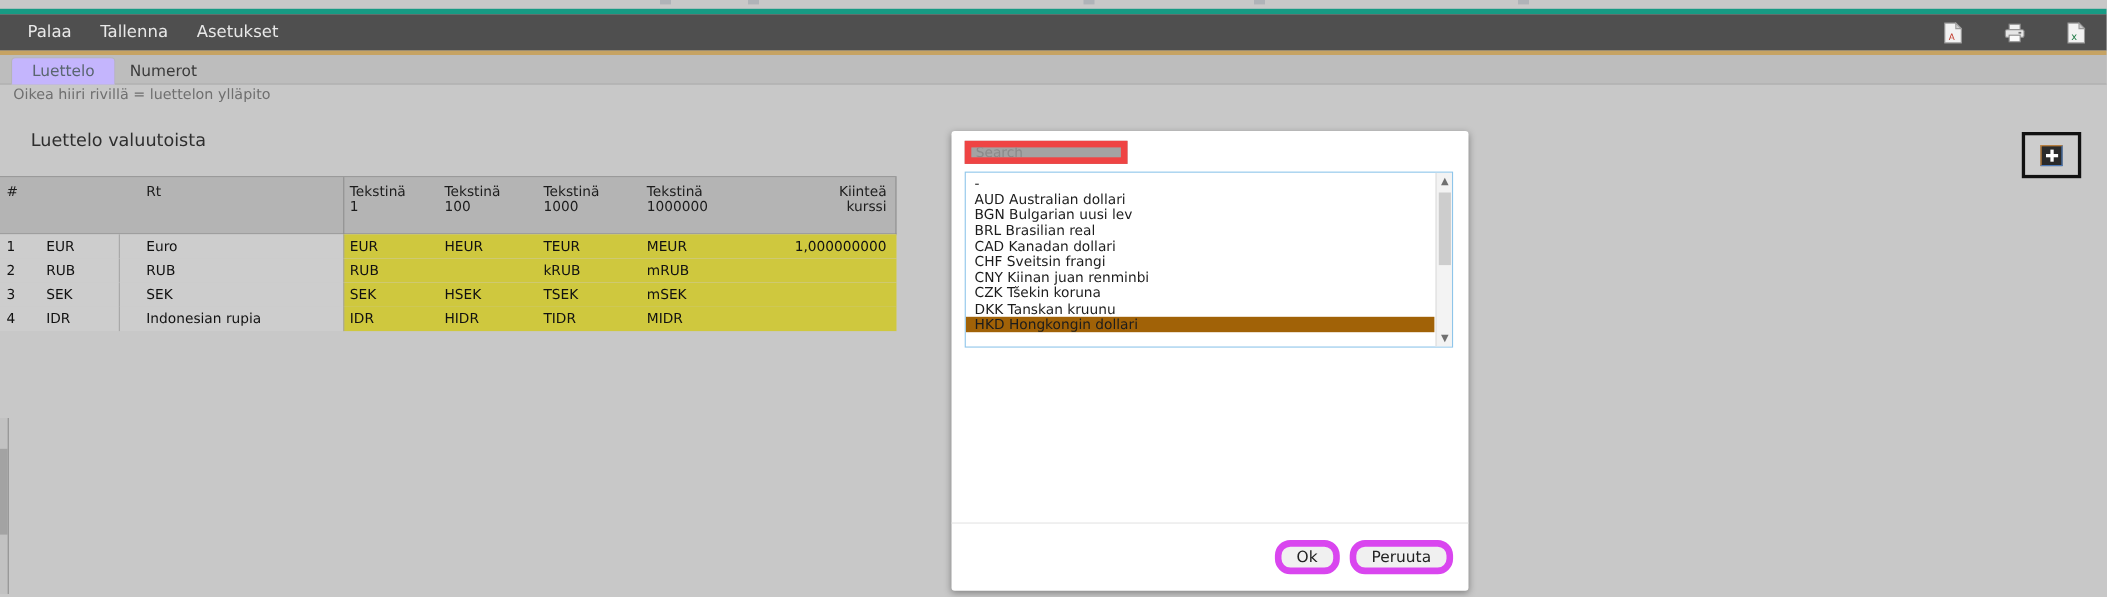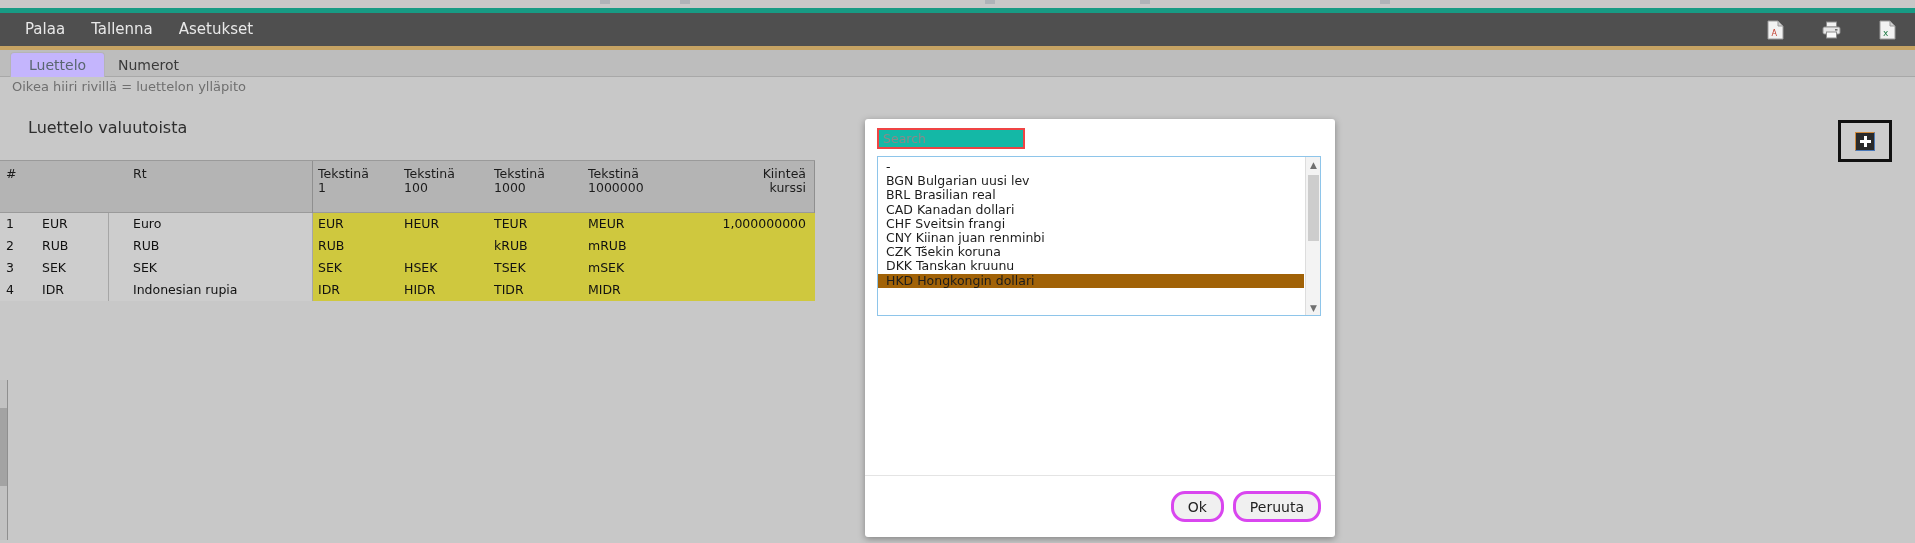--- a/index.html
+++ b/index.html
@@ -160,21 +160,21 @@
   #dialog-title {
     color: #fff; font-size: 15px; margin-left: 14px;
   }
   #dialog-close {
     position: absolute; right: 12px; top: 9px; width: 19px; height: 19px;
     color: #dcdcdc; font-size: 18px; line-height: 19px; text-align: center;
     cursor: pointer;
   }
   #dialog-body { position: relative; padding: 9px 12px 0 12px; }
   #search-input {
-    width: 148px; height: 21px; border: 2px solid #ef4444; background: #14b8a6;
+    width: 148px; height: 21px; border: 6px solid #ef4444; background: #a3a3a3;
     font-size: 12.5px; font-family: inherit; color: #333; padding: 0 4px;
     outline: none;
   }
   #search-input::placeholder { color: #8a8a8a; }
   #listbox {
     margin-top: 7px; width: 444px; height: 160px;
     border: 1px solid #8ec5ea; background: #fff;
     position: relative; overflow: hidden;
   }
   #list-items {
@@ -201,21 +201,21 @@
     background: #cdcdcd; cursor: pointer;
   }
   #dialog-footer {
     position: absolute; left: 0; bottom: 0; width: 470px; height: 62px;
     border-top: 1px solid #e4e4e4;
     display: flex; align-items: center; justify-content: flex-end;
     padding-right: 14px; gap: 9px;
   }
   .dlg-btn {
     min-width: 44px; height: 31px; padding: 0 14px;
-    background: #f0f0f0; border: 3px solid #d946ef; border-radius: 14px;
+    background: #f0f0f0; border: 6px solid #d946ef; border-radius: 14px;
     font-size: 14px; font-family: inherit; color: #222; cursor: pointer;
   }
 </style>
 </head>
 <body>
 
 <div id="top-sliver">
   <div class="ghost" style="left:600px"></div>
   <div class="ghost" style="left:680px"></div>
   <div class="ghost" style="left:985px"></div>
@@ -348,20 +348,21 @@
       </div>
     </div>
 </div>
 
 <div id="dialog">
   <div id="dialog-body">
     <input id="search-input" type="text" placeholder="Search" style="">
     <div id="listbox">
       <div id="list-items">
           <div class="list-item">-</div>
+          <div class="list-item">AUD Australian dollari</div>
           <div class="list-item">BGN Bulgarian uusi lev</div>
           <div class="list-item">BRL Brasilian real</div>
           <div class="list-item">CAD Kanadan dollari</div>
           <div class="list-item">CHF Sveitsin frangi</div>
           <div class="list-item">CNY Kiinan juan renminbi</div>
           <div class="list-item">CZK Tšekin koruna</div>
           <div class="list-item">DKK Tanskan kruunu</div>
           <div class="list-item selected">HKD Hongkongin dollari</div>
         </div>
       <div id="list-scrollbar">

